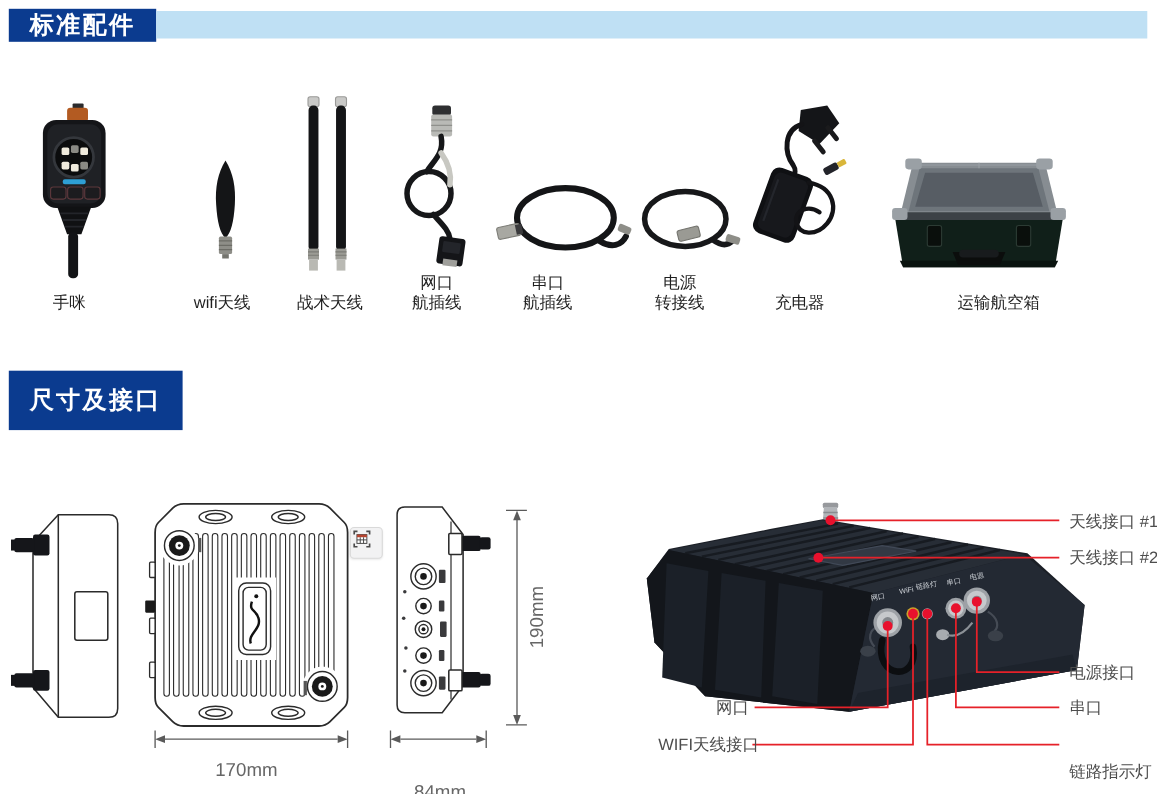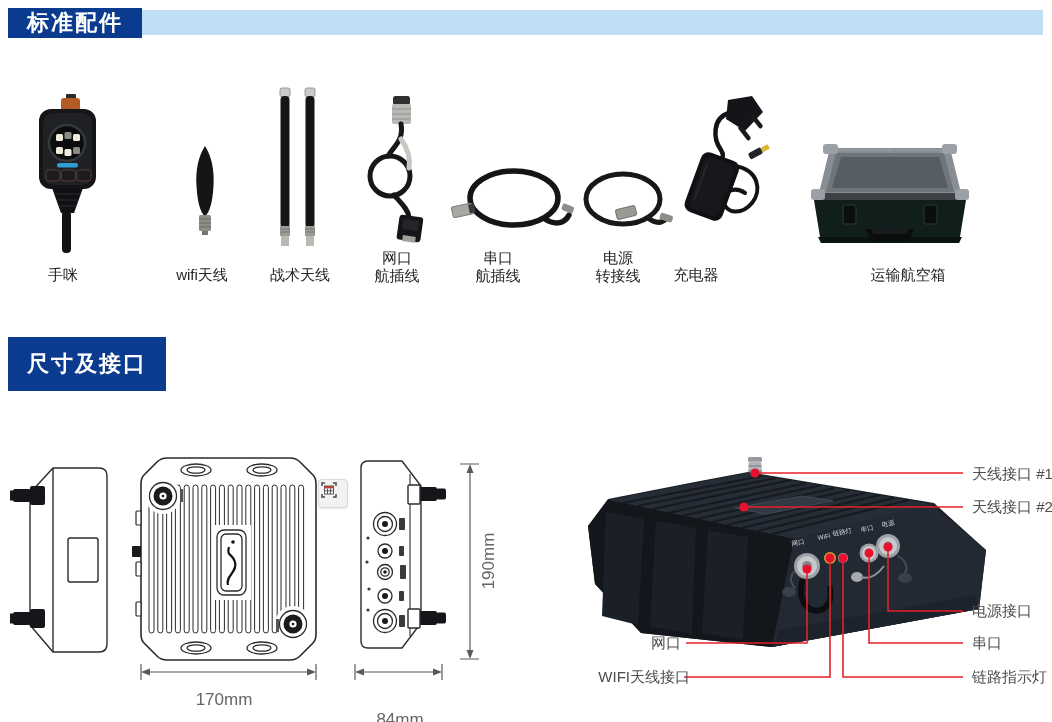--- a/index.html
+++ b/index.html
@@ -413,21 +413,21 @@
       <span class="l">航插线</span>
   </div>
   <div class="plabel two" style="left:498px">
     <span class="l">串口</span>
       <span class="l">航插线</span>
   </div>
   <div class="plabel two" style="left:618px">
     <span class="l">电源</span>
       <span class="l">转接线</span>
   </div>
-  <div class="plabel" style="left:696px">
+  <div class="plabel" style="left:727px">
       <span class="l">充电器</span>
     </div>
   <div class="plabel" style="left:908px">
       <span class="l">运输航空箱</span>
     </div>
 
   <div class="sec" style="top:361px;align-items:flex-end;">
     <div class="sec-title">尺寸及接口</div>
     <div class="sec-bar"></div>
   </div>
@@ -442,17 +442,17 @@
   </div>
 
   <div class="dim" style="left:224px;top:690px;">170mm</div>
   <div class="dim" style="left:400px;top:690px;margin-top:20px;">84mm</div>
   <div class="dim v" style="left:489px;top:561px;">190mm</div>
 
   <div class="co r" style="top:465px;">天线接口 #1</div>
   <div class="co r" style="top:498px;">天线接口 #2</div>
   <div class="co r" style="top:602px;">电源接口</div>
   <div class="co r" style="top:634px;">串口</div>
-  <div class="co r" style="top:668px;">链路指示灯</div>
+  <div class="co r" style="top:692px;">链路指示灯</div>
   <div class="co" style="right:371px;top:634px;">网口</div>
   <div class="co" style="right:362px;top:668px;">WIFI天线接口</div>
 
 </div>
 
 </body></html>

